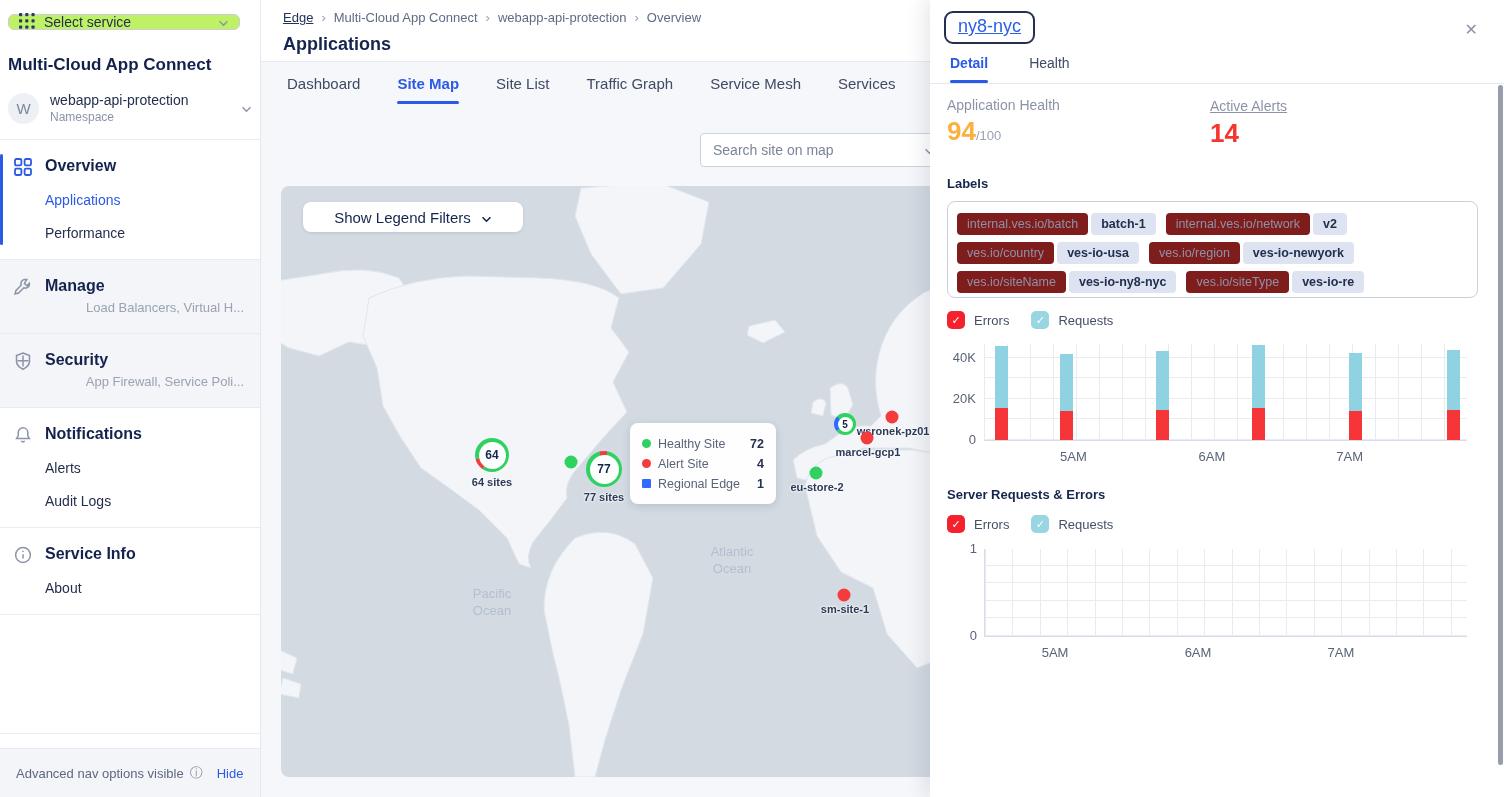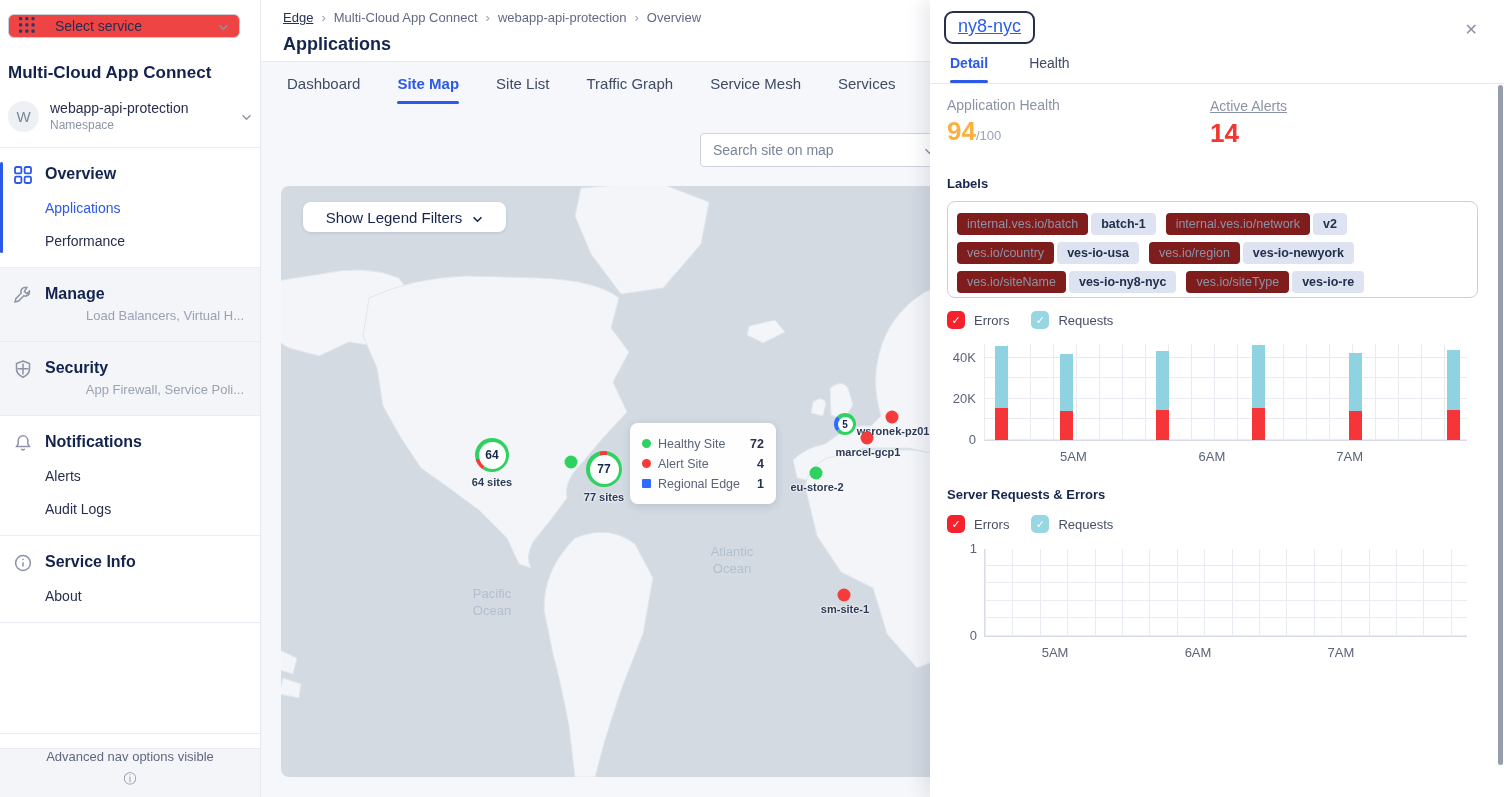--- a/index.html
+++ b/index.html
@@ -3,62 +3,62 @@
 <meta charset="utf-8">
 <style>
   * { margin:0; padding:0; box-sizing:border-box; }
   html,body { width:1504px; height:797px; overflow:hidden; }
   body { font-family:"Liberation Sans","DejaVu Sans",sans-serif; background:#f6f7fa; color:#16254e; }
   .app { position:relative; width:1504px; height:797px; overflow:hidden; }
 
   
   .sidebar { position:absolute; left:0; top:0; width:261px; height:797px; background:#fff; border-right:1px solid #e4e7ed; z-index:3; }
   .logo { text-align:center; margin-top:8px; font-size:31px; font-weight:bold; color:#e8262c; letter-spacing:.5px; }
-  .select-service { display:flex; align-items:center; gap:20px; margin:14px 0 0 8px; width:232px; height:24px; background:#ef4444; border:1px solid #c9d0dc; border-radius:6px; padding:0 10px; font-size:14px; color:#242f4e; cursor:pointer; }
+  .select-service { display:flex; align-items:center; gap:9px; margin:14px 0 0 8px; width:232px; height:16px; background:#bef264; border:1px solid #c9d0dc; border-radius:6px; padding:0 10px; font-size:14px; color:#242f4e; cursor:pointer; }
   .select-service .sp { flex:1; text-align:left; }
   .prod-title { margin:25px 0 0 8px; font-size:17px; font-weight:bold; color:#12224d; }
   .ns-row { display:flex; align-items:center; gap:11px; margin:17px 8px 0 8px; cursor:pointer; }
   .avatar { width:31px; height:31px; border-radius:50%; background:#edf0f5; color:#7c8698; font-size:15px; display:flex; align-items:center; justify-content:center; }
   .ns-name { font-size:14px; color:#242f4e; }
   .ns-type { font-size:12px; color:#8b94a6; margin-top:2px; }
   .ns-row .grow { flex:1; }
   .side-nav { margin-top:15px; border-top:1px solid #e9ecf1; }
   .side-sec { position:relative; padding:17px 16px 18px 45px; border-bottom:1px solid #e9ecf1; }
   .side-sec.band { background:#f4f5f8; }
   .side-sec .sec-head { display:flex; align-items:center; cursor:pointer; }
   .side-sec .sec-icon { position:absolute; left:13px; width:20px; height:20px; }
   .side-sec.active::before { content:""; position:absolute; left:0; top:14px; bottom:14px; width:3px; background:#2b59e8; border-radius:2px; }
   .sec-label { font-size:16px; font-weight:bold; color:#13234e; }
   .sec-sub { font-size:13px; color:#9aa2b3; margin-top:5px;text-align:right; }
   .sec-children { margin-top:6px; }
   .sec-child { font-size:14px; color:#242f4e; margin-top:17px; cursor:pointer; }
   .sec-child.active { color:#2b59e8; }
   .side-foot-gap { position:absolute; bottom:49px; left:0; right:0; height:15px; border-top:1px solid #e9ecf1; background:#fff; }
-  .side-footer { position:absolute; bottom:0; left:0; right:0; height:49px; background:#f4f5f8; border-top:1px solid #e9ecf1; display:flex; align-items:center; padding:0 16px; font-size:13px; color:#5e6880; gap:6px;flex-direction:column; }
+  .side-footer { position:absolute; bottom:0; left:0; right:0; height:49px; background:#f4f5f8; border-top:1px solid #e9ecf1; display:flex; align-items:center; padding:0 16px; font-size:13px; color:#5e6880; gap:6px; }
   .side-footer .hide-link { color:#2b59e8; margin-left:8px; cursor:pointer; }
   .info-glyph { color:#8b93a6; font-size:13px; }
 
   
   .main { position:absolute; left:261px; top:0; right:0; bottom:0; background:#f6f7fa; }
   .main-head { position:absolute; top:0; left:0; right:0; height:62px; background:#fff; border-bottom:1px solid #e7eaef; padding:10px 0 0 22px; }
   .breadcrumb { font-size:13px; color:#5f6b83; display:flex; gap:8px; align-items:center; }
   .crumb.first { color:#243258; text-decoration:underline; cursor:pointer; }
   .crumb-sep { color:#9aa2b3; }
   .page-title { font-size:18px; font-weight:bold; color:#16254e; margin-top:9px; }
   .tabs-row { position:absolute; top:75px; left:26px; display:flex; gap:37px; white-space:nowrap; }
   .tab { font-size:15px; color:#3f4a63; padding-bottom:12px; cursor:pointer; position:relative; }
   .tab.active { color:#2b59e8; font-weight:bold; }
   .tab.active::after { content:""; position:absolute; left:0; right:0; bottom:0; height:3px; background:#2b59e8; border-radius:2px; }
   .search-box { position:absolute; top:133px; left:439px; width:248px; height:34px; background:#fff; border:1px solid #ccd3df; border-radius:4px; display:flex; align-items:center; padding:0 12px; font-size:14px; color:#7a8499; cursor:text; }
   .search-box .sp { flex:1; }
 
   
   .map { position:absolute; left:20px; top:186px; width:1203px; height:591px; border-radius:8px; overflow:hidden; background:#d3dae2; }
   .map svg.world { position:absolute; left:0; top:0; }
-  .legend-filters-btn { position:absolute; left:22px; top:16px; width:203px; height:30px; background:#fff; border:none; border-radius:8px; box-shadow:0 1px 3px rgba(30,40,70,.12); display:flex; align-items:center; justify-content:center; gap:10px; font-size:15px; color:#16254e; font-family:inherit; cursor:pointer; z-index:5; }
+  .legend-filters-btn { position:absolute; left:22px; top:16px; width:220px; height:30px; background:#fff; border:none; border-radius:8px; box-shadow:0 1px 3px rgba(30,40,70,.12); display:flex; align-items:center; justify-content:center; gap:10px; font-size:15px; color:#16254e; font-family:inherit; cursor:pointer; z-index:5; }
   .map-marker { position:absolute; transform:translate(-50%,-50%); z-index:4; cursor:pointer; }
   .dot-marker { border-radius:50%; }
   .cluster { border-radius:50%; display:flex; align-items:center; justify-content:center; background:#2fd261; }
   .cluster .inner { background:#fdfefe; border-radius:50%; display:flex; align-items:center; justify-content:center; font-weight:bold; color:#16254e; }
   .marker-label { position:absolute; transform:translateX(-50%); font-size:11px; font-weight:bold; color:#2c3a58; white-space:nowrap; text-shadow:0 0 3px #fff,0 0 3px #fff; z-index:4; }
   .ocean-label { position:absolute; transform:translate(-50%,0); width:70px; text-align:center; font-size:13px; color:#b3bfce; line-height:17px; z-index:2; }
   .map-legend-card { position:absolute; left:349px; top:237px; width:146px; background:rgba(255,255,255,.96); border-radius:8px; box-shadow:0 2px 8px rgba(30,40,70,.15); padding:9px 12px; z-index:5; }
   .mlc-row { display:flex; align-items:center; gap:7px; height:17px; margin:3px 0; }
   .mlc-swatch { width:9px; height:9px; flex:0 0 auto; }
   .mlc-label { flex:1; font-size:12.5px; color:#5a6478; }

